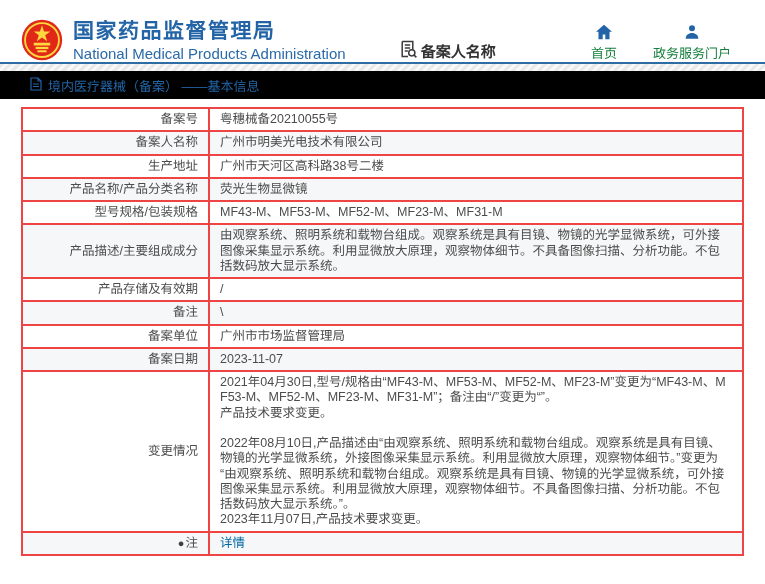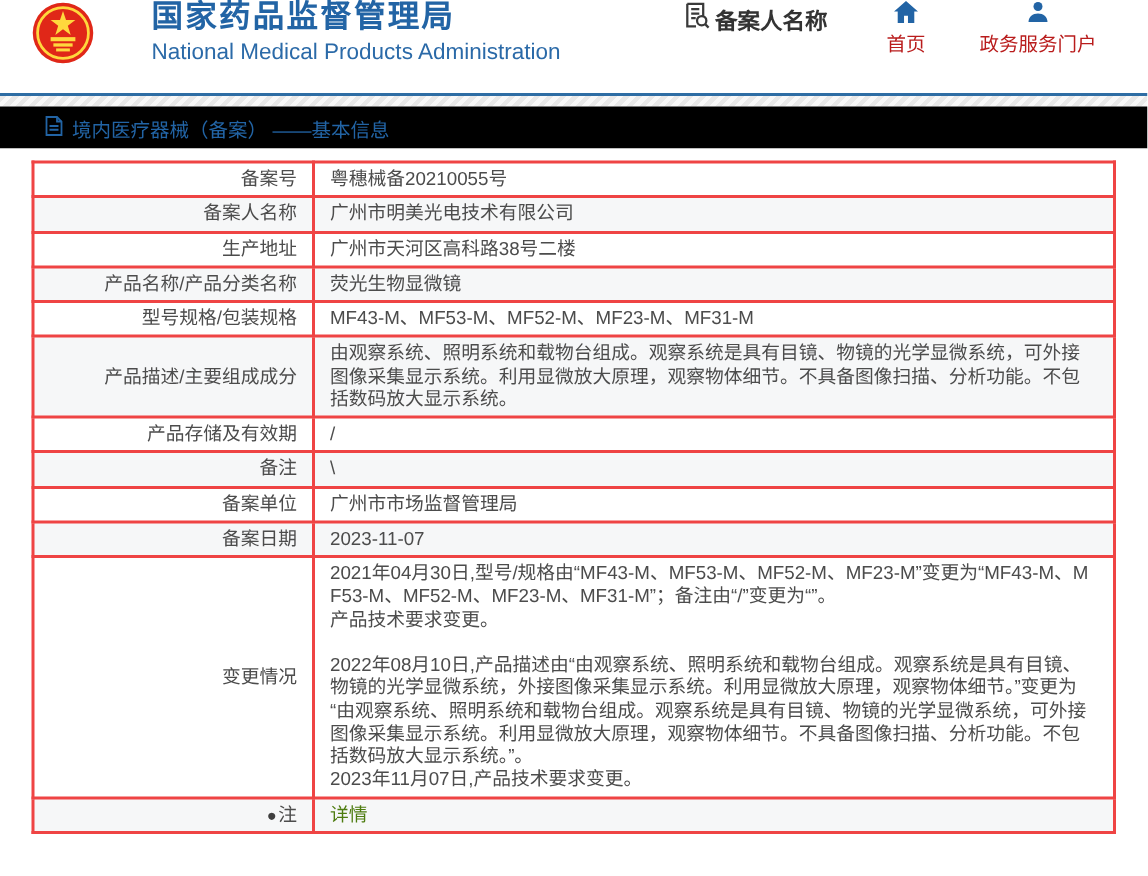--- a/index.html
+++ b/index.html
@@ -3,43 +3,43 @@
 <meta charset="utf-8">
 <style>
   * { box-sizing: border-box; margin: 0; padding: 0; }
   html,body { width:765px; height:584px; overflow:hidden; }
   body {
     font-family: "Liberation Sans", "DejaVu Sans", sans-serif;
     background:#ffffff; color:#4c4c4c;
     display:flex; flex-direction:column;
   }
   
-  .site-header { height:62px; flex:0 0 62px; display:flex; align-items:flex-start; padding:0 18px 0 20px; background:#fff;gap:28px; }
+  .site-header { height:62px; flex:0 0 62px; display:flex; align-items:flex-end; padding:0 18px 0 20px; background:#fff; }
   .emblem { width:44px; height:44px; flex:0 0 44px; }
   .brand { margin-left:9px; }
   .brand-cn { font-size:21px; font-weight:bold; color:#2264a5; letter-spacing:1.5px; line-height:1.1; }
   .brand-en { font-size:15px; color:#2b6aa8; margin-top:3px; }
   .data-query { display:flex; align-items:center; gap:3px; margin-left:52px; font-size:15px; font-weight:600; color:#333; cursor:pointer; }
   .header-nav { margin-left:auto; display:flex; gap:36px; padding-right:16px; }
-  .nav-item { display:flex; flex-direction:column; align-items:center; gap:3px; font-size:13px; color:#b91c1c; cursor:pointer; text-decoration:none; }
+  .nav-item { display:flex; flex-direction:column; align-items:center; gap:3px; font-size:13px; color:#15803d; cursor:pointer; text-decoration:none; }
   .nav-item svg { display:block; }
   
   .blue-line { height:2px; flex:0 0 2px; background:#2e6da4; }
   .hatch-strip { height:7px; flex:0 0 7px;
     background:repeating-linear-gradient(135deg,#e9e9e9 0 3px,#f8f8f8 3px 6px); }
   
   .breadcrumb-bar { height:28px; flex:0 0 28px; background:#000000; display:flex; align-items:center; gap:6px; padding:0 30px; font-size:13px; color:#2264a5; }
   
   .content { padding:8px 21px 0; flex:0 0 auto; background:#fff; }
   table.info { width:100%; border-collapse:collapse; font-size:12.5px; color:#4c4c4c; table-layout:fixed; }
   table.info th, table.info td { border:2px solid #ef4444; padding:3px 10px; line-height:1.22; font-weight:normal; vertical-align:middle; }
   table.info th { width:187px; text-align:right; }
   table.info td { text-align:left; white-space:pre-line; word-break:break-all; }
   table.info tr:nth-child(even) { background:#f6f7f8; }
-  a.detail-link { color:#4d7c0f; text-decoration:none; cursor:pointer;text-align:center; }
+  a.detail-link { color:#0369a1; text-decoration:none; cursor:pointer;text-align:center; }
   .note-glyph { color:#3f3f3f; font-size:11px; margin-right:1px; vertical-align:0; display:inline-block; }
 </style>
 </head>
 <body>
 
 <header class="site-header">
   <span class="emblem">
     <svg width="44" height="44" viewBox="0 0 48 48">
       <circle cx="24" cy="24" r="22" fill="#e02718"></circle>
       <circle cx="24" cy="24" r="18.5" fill="none" stroke="#ffd83d" stroke-width="2"></circle>

